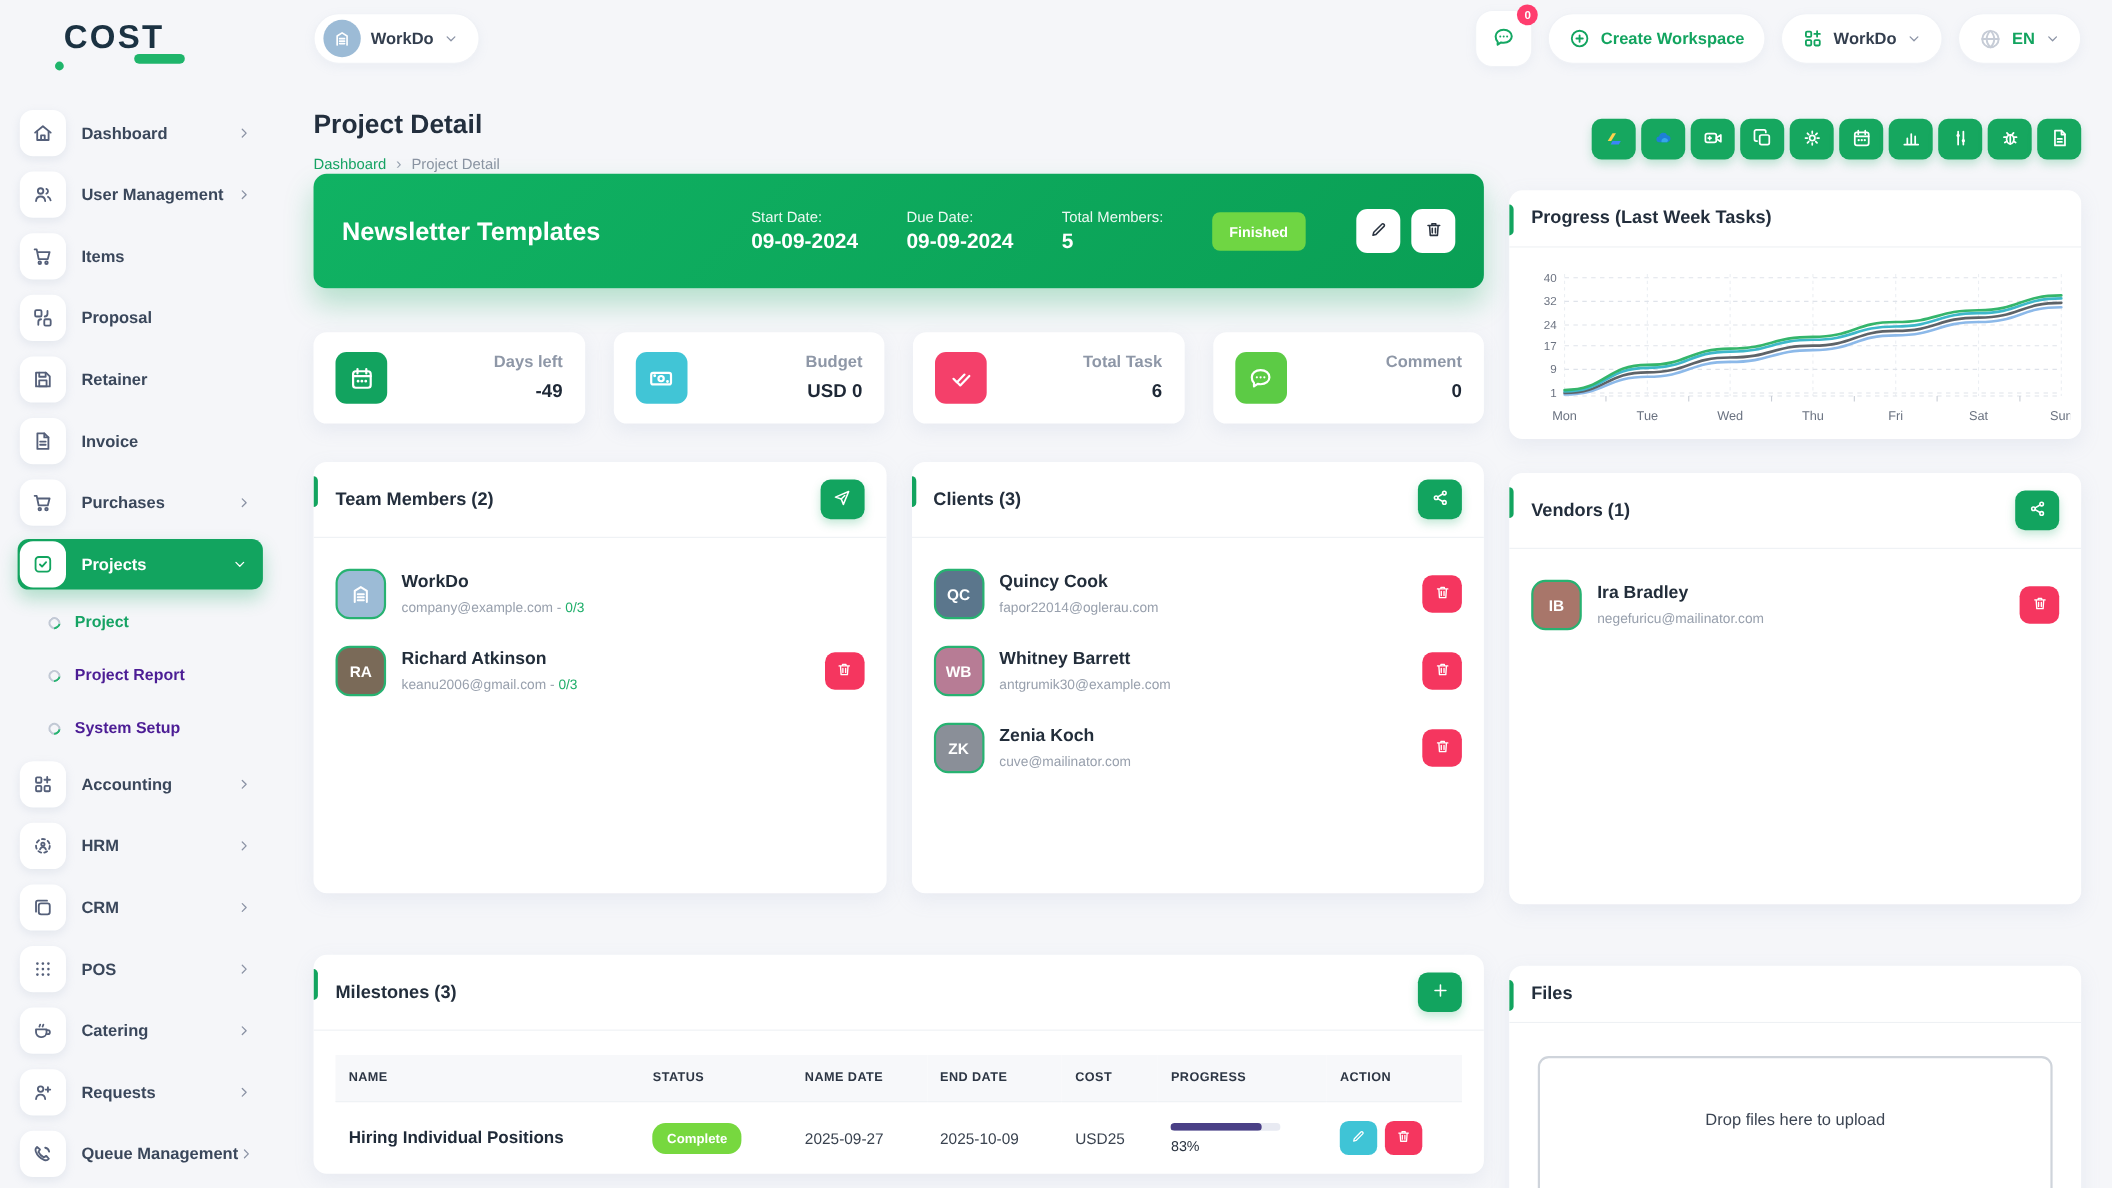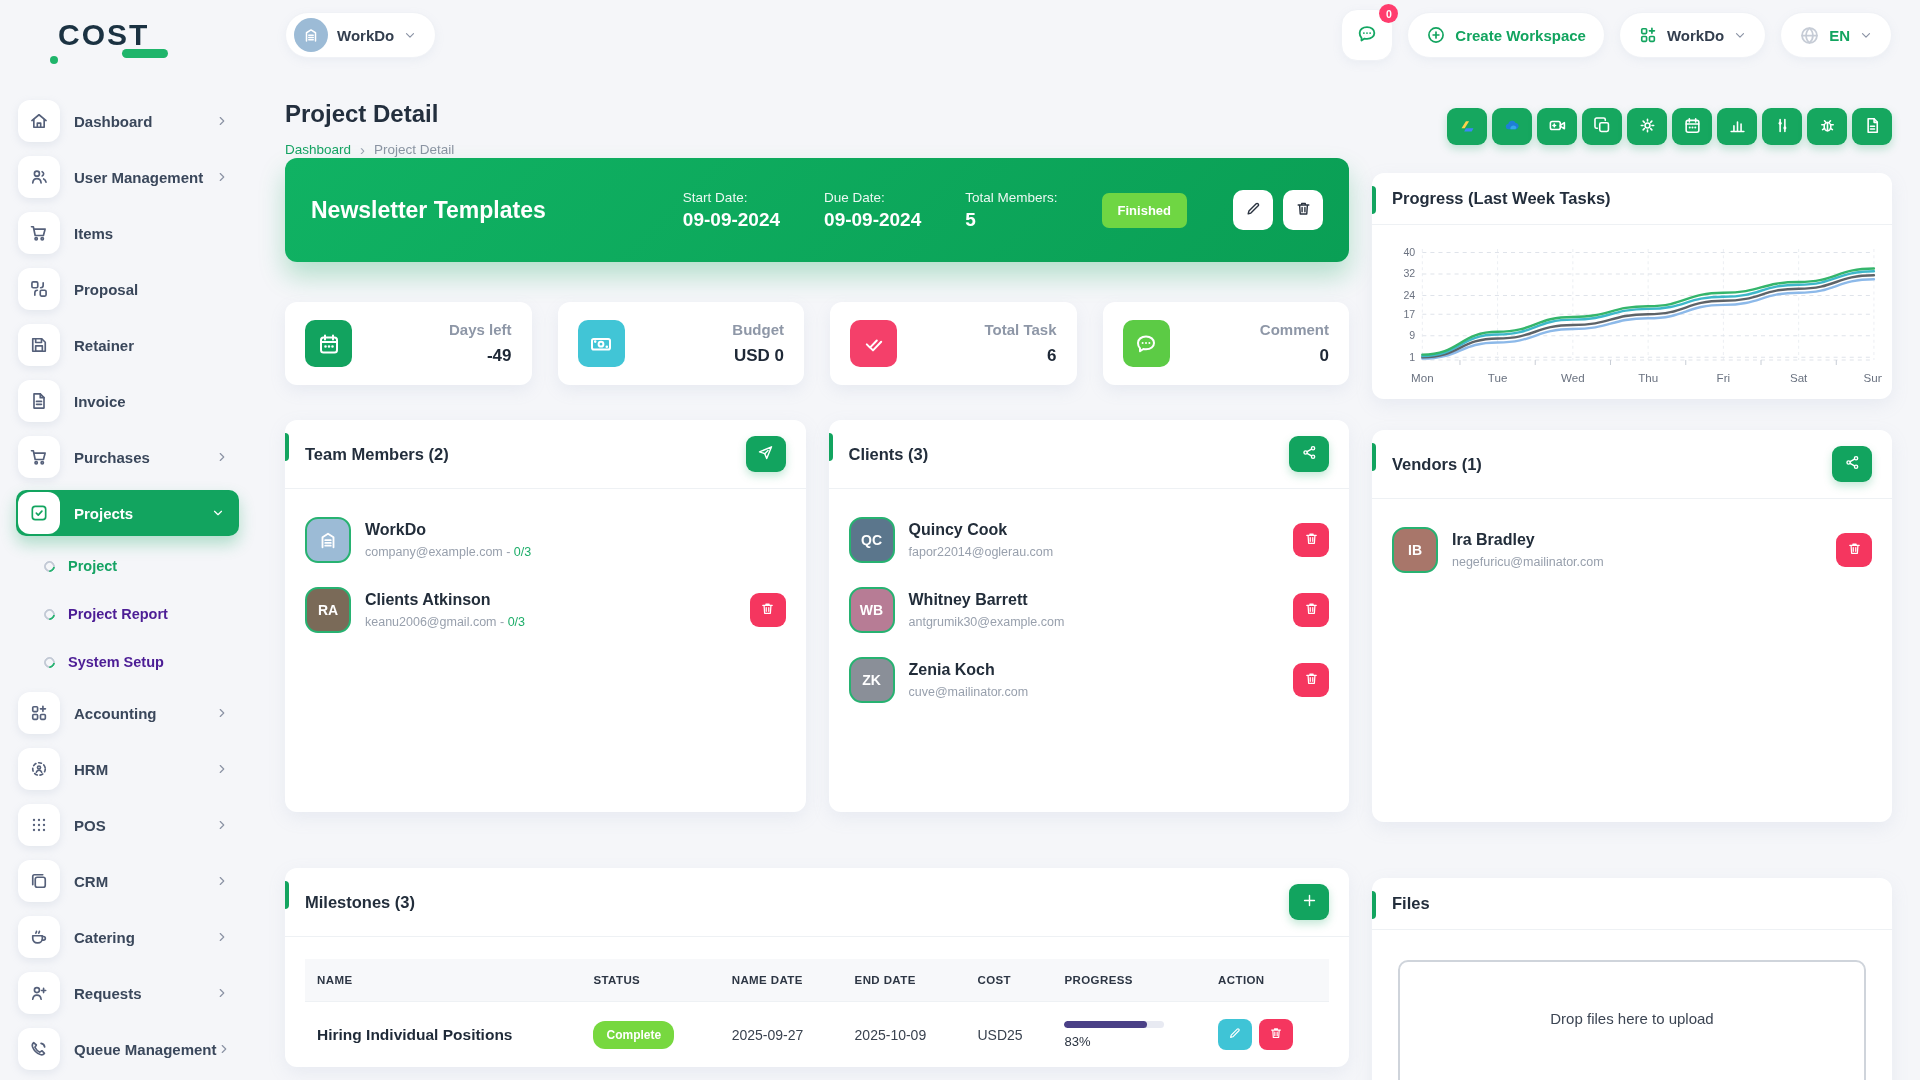--- a/index.html
+++ b/index.html
@@ -369,48 +369,48 @@
             <span class="side-label">HRM</span>
             <span class="side-chev">
               <svg viewBox="0 0 24 24" fill="none" stroke="currentColor" stroke-width="2" stroke-linecap="round" stroke-linejoin="round">
                 <path d="M9 6l6 6-6 6"></path>
               </svg>
             </span>
           </div>
           <div class="side-item">
             <span class="side-ic">
               <svg viewBox="0 0 24 24" fill="none" stroke="currentColor" stroke-width="2" stroke-linecap="round" stroke-linejoin="round">
+                <rect x="7.5" y="7.5" width="12" height="12" rx="2.5"></rect>
+                <path d="M16.5 4.5h-10a2 2 0 00-2 2v10"></path>
+              </svg>
+            </span>
+            <span class="side-label">CRM</span>
+            <span class="side-chev">
+              <svg viewBox="0 0 24 24" fill="none" stroke="currentColor" stroke-width="2" stroke-linecap="round" stroke-linejoin="round">
+                <path d="M9 6l6 6-6 6"></path>
+              </svg>
+            </span>
+          </div>
+          <div class="side-item">
+            <span class="side-ic">
+              <svg viewBox="0 0 24 24" fill="none" stroke="currentColor" stroke-width="2" stroke-linecap="round" stroke-linejoin="round">
                 <g fill="currentColor" stroke="none">
                   <circle cx="6" cy="6" r="1.4"></circle>
                   <circle cx="12" cy="6" r="1.4"></circle>
                   <circle cx="18" cy="6" r="1.4"></circle>
                   <circle cx="6" cy="12" r="1.4"></circle>
                   <circle cx="12" cy="12" r="1.4"></circle>
                   <circle cx="18" cy="12" r="1.4"></circle>
                   <circle cx="6" cy="18" r="1.4"></circle>
                   <circle cx="12" cy="18" r="1.4"></circle>
                   <circle cx="18" cy="18" r="1.4"></circle>
                 </g>
               </svg>
             </span>
             <span class="side-label">POS</span>
-            <span class="side-chev">
-              <svg viewBox="0 0 24 24" fill="none" stroke="currentColor" stroke-width="2" stroke-linecap="round" stroke-linejoin="round">
-                <path d="M9 6l6 6-6 6"></path>
-              </svg>
-            </span>
-          </div>
-          <div class="side-item">
-            <span class="side-ic">
-              <svg viewBox="0 0 24 24" fill="none" stroke="currentColor" stroke-width="2" stroke-linecap="round" stroke-linejoin="round">
-                <rect x="7.5" y="7.5" width="12" height="12" rx="2.5"></rect>
-                <path d="M16.5 4.5h-10a2 2 0 00-2 2v10"></path>
-              </svg>
-            </span>
-            <span class="side-label">CRM</span>
             <span class="side-chev">
               <svg viewBox="0 0 24 24" fill="none" stroke="currentColor" stroke-width="2" stroke-linecap="round" stroke-linejoin="round">
                 <path d="M9 6l6 6-6 6"></path>
               </svg>
             </span>
           </div>
           <div class="side-item">
             <span class="side-ic">
               <svg viewBox="0 0 24 24" fill="none" stroke="currentColor" stroke-width="2" stroke-linecap="round" stroke-linejoin="round">
                 <path d="M4.5 10.5h11.5v3.3a5.2 5.2 0 01-5.2 5.2H9.7a5.2 5.2 0 01-5.2-5.2z"></path>
@@ -637,21 +637,21 @@
                     <span class="m-info">
                       <div class="m-name">WorkDo</div>
                       <div class="m-sub">company@example.com - <span class="grn">0/3</span></div>
                     </span>
                   </div>
                   <div class="member">
                     <span class="avatar" style="background:#7a6a58">
                       <span>RA</span>
                     </span>
                     <span class="m-info">
-                      <div class="m-name">Clients Atkinson</div>
+                      <div class="m-name">Richard Atkinson</div>
                       <div class="m-sub">keanu2006@gmail.com - <span class="grn">0/3</span></div>
                     </span>
                     <button class="m-del">
                       <span><svg viewBox="0 0 24 24" fill="none" stroke="currentColor" stroke-width="2" stroke-linecap="round" stroke-linejoin="round">
                           <path d="M4.5 7h15M9.5 7V4.8h5V7M6.5 7l.9 12.7h9.2L17.5 7"></path>
                           <path d="M10 10.5v6M14 10.5v6"></path>
                         </svg></span>
                     </button>
                   </div>
                 </div>

